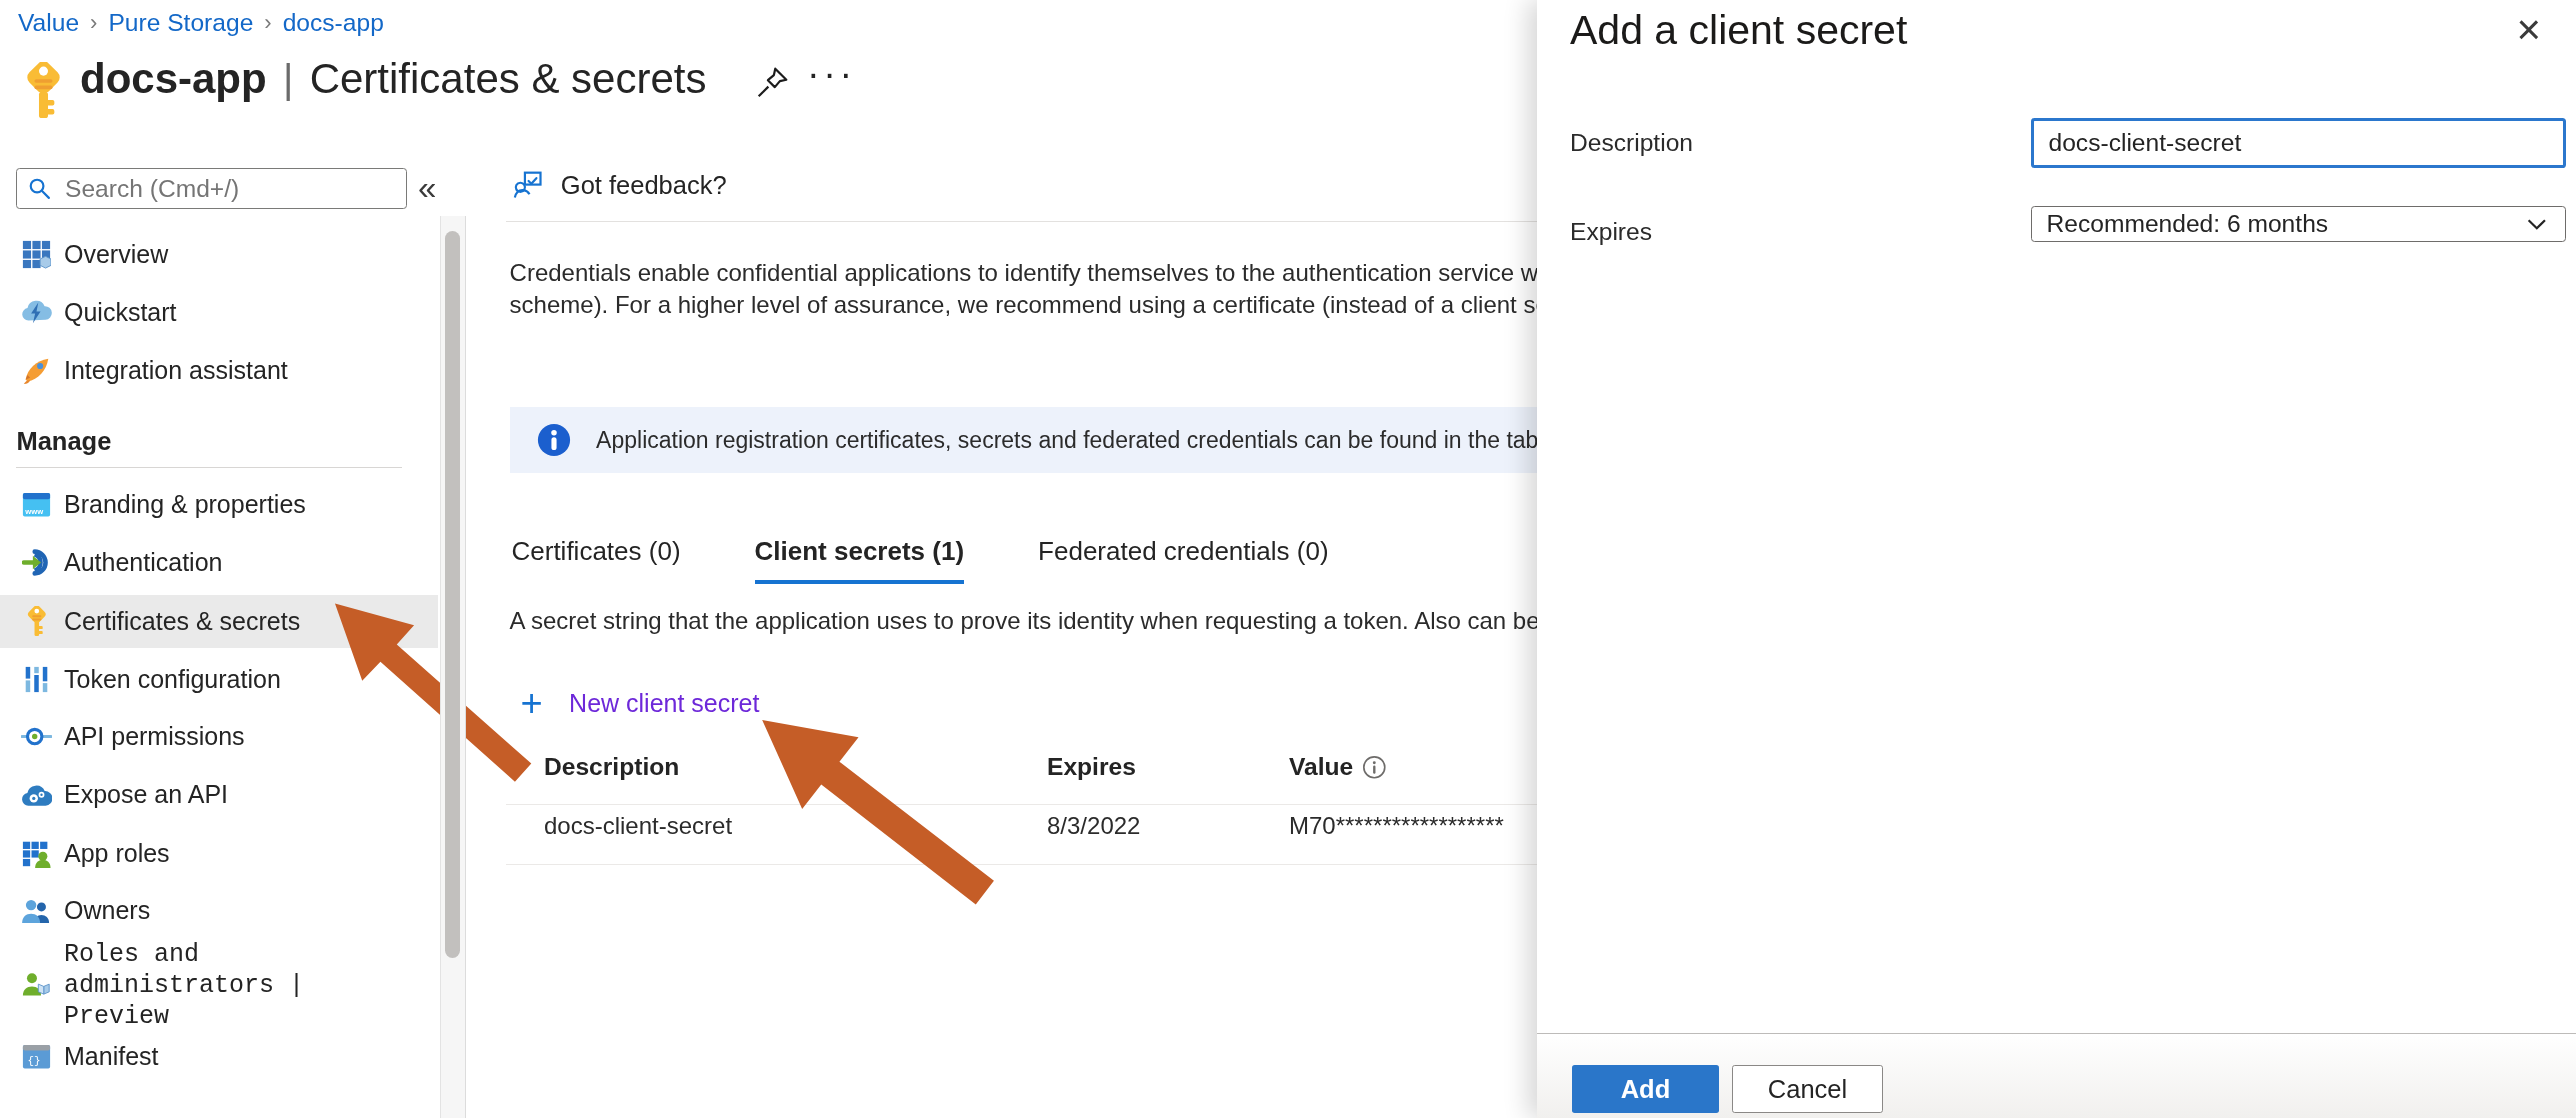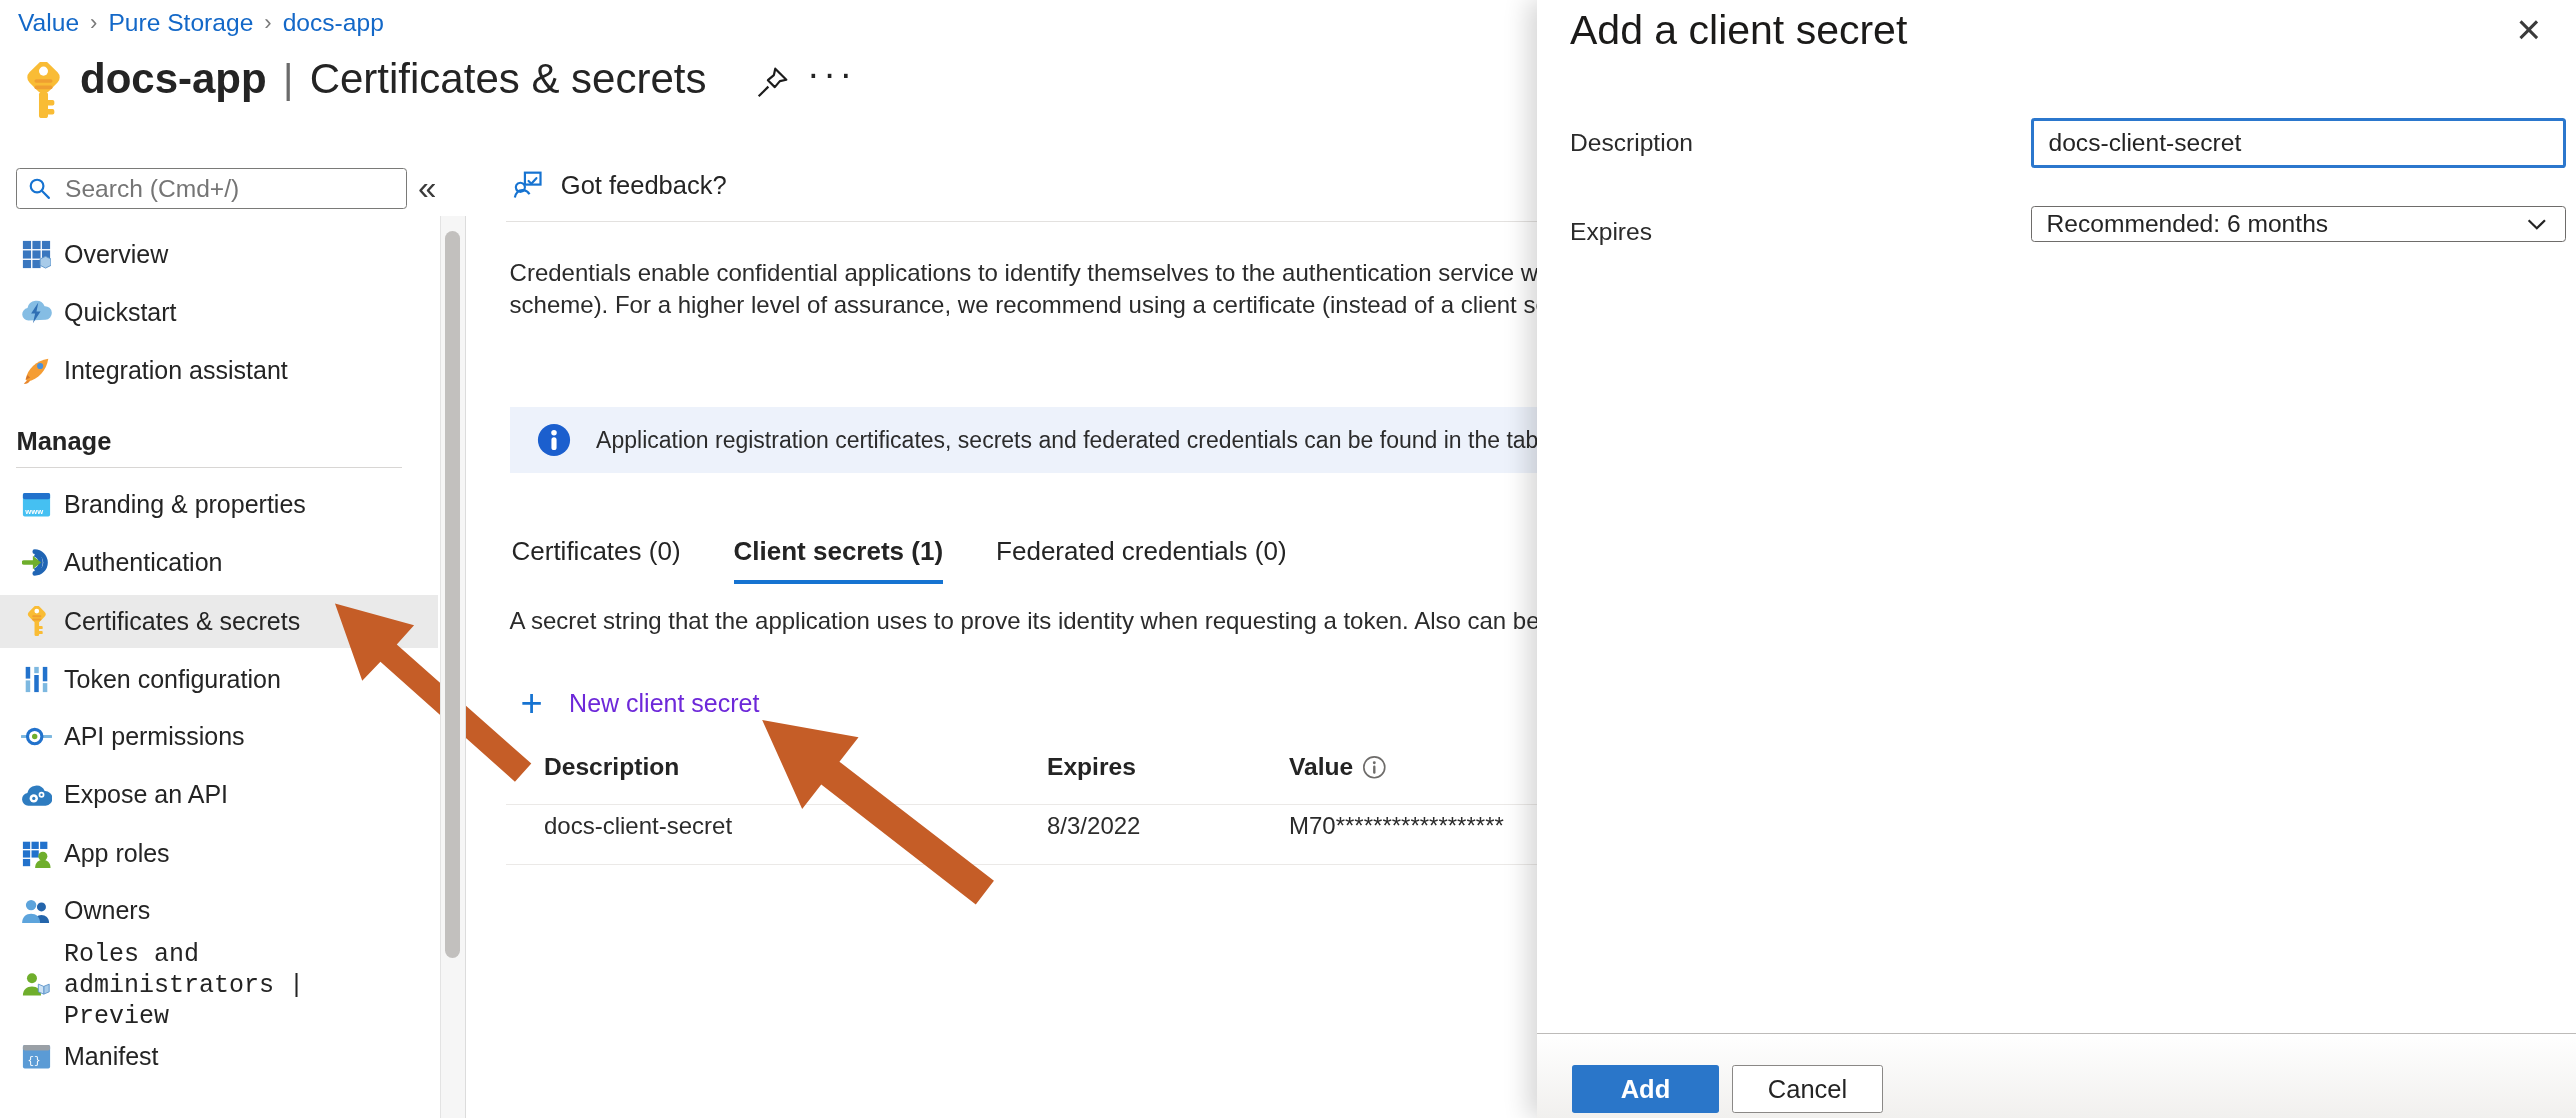--- a/index.html
+++ b/index.html
@@ -37,21 +37,21 @@
 
   
   .main{position:absolute;left:506px;top:0;width:1031px;height:1118px;overflow:hidden;z-index:1;}
   .toolbar-divider{position:absolute;left:0;top:221px;width:1031px;border-top:1.8px solid #e3e1df;}
   .feedback{position:absolute;left:7.3px;top:169px;display:flex;align-items:center;gap:14.5px;cursor:pointer;}
   .feedback .txt{font-size:25.5px;color:#242424;}
   .intro{position:absolute;left:3.6px;top:257px;font-size:24px;line-height:32px;color:#2b2b2b;white-space:nowrap;}
   .banner{position:absolute;left:3.6px;top:407px;width:1027px;height:66px;background:#edf2fb;display:flex;align-items:center;}
   .banner .btext{margin-left:25.5px;font-size:23px;color:#2b2b2b;white-space:nowrap;}
   .banner .bicon{margin-left:27px;flex:0 0 auto;display:flex;}
-  .tabs{position:absolute;left:5.5px;top:536px;display:flex;gap:53px;}
+  .tabs{position:absolute;left:5.5px;top:536px;display:flex;gap:74px;}
   .tab{font-size:26px;color:#242424;padding-bottom:12.7px;border-bottom:4.5px solid transparent;cursor:pointer;white-space:nowrap;}
   .tab.active{font-weight:700;border-bottom-color:#1673d1;}
   .secret-desc{position:absolute;left:3.6px;top:607px;font-size:24px;color:#2b2b2b;white-space:nowrap;}
   .new-secret{position:absolute;left:14.5px;top:684px;display:flex;align-items:center;gap:16.4px;cursor:pointer;}
   .new-secret .plus{color:#1673d1;font-size:38px;font-weight:300;line-height:38px;}
   .new-secret .nlabel{font-size:25px;color:#6d28d9;margin-left:10px;}
   .tbl-head{position:absolute;top:753px;left:0;width:1031px;height:40px;font-weight:700;font-size:24.6px;color:#242424;}
   .tbl-row{position:absolute;top:812px;left:0;width:1031px;height:40px;font-size:24px;color:#2b2b2b;}
   .col-desc{position:absolute;left:38px;top:0;display:flex;align-items:center;gap:9px;}
   .col-exp{position:absolute;left:541px;top:0;}

